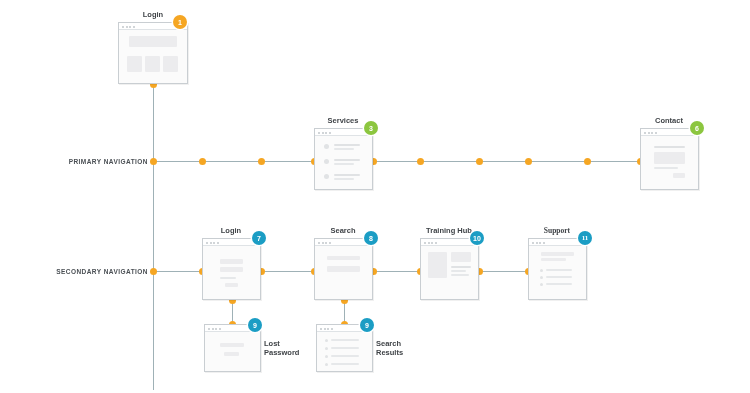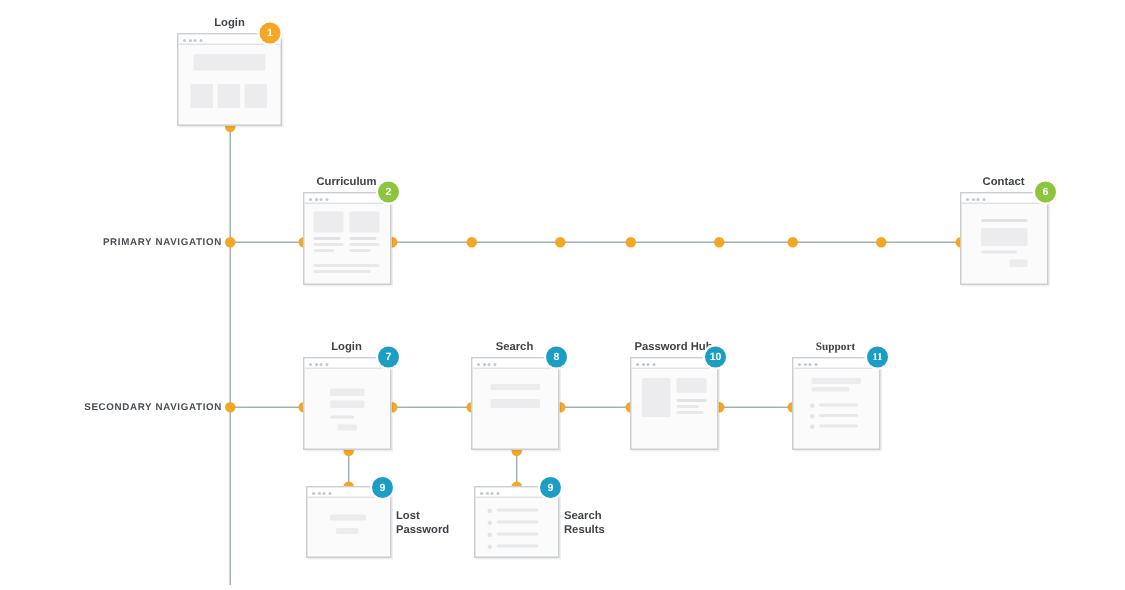--- a/index.html
+++ b/index.html
@@ -139,45 +139,44 @@
       <div class="body">
         <div class="blk soft" style="left:10px;top:6px;width:48px;height:11px;"></div>
         <div class="blk soft" style="left:8px;top:26px;width:15px;height:16px;"></div>
         <div class="blk soft" style="left:26px;top:26px;width:15px;height:16px;"></div>
         <div class="blk soft" style="left:44px;top:26px;width:15px;height:16px;"></div>
       </div>
     </div>
     <div class="badge orange" style="left:55px;top:5px;">1</div>
   </div>
 
-  <div class="node" style="left:202px;top:116px;width:58px;height:74px;">
-    <div class="node-title">Curriculum</div>
-    <div class="card" style="width:57px;height:60px;">
-      <div class="chrome">
-          <i></i>
-          <i></i>
-          <i></i>
-          <i></i>
-        </div>
-      <div class="body">
-        <div class="blk soft" style="left:6px;top:5px;width:20px;height:14px;"></div>
-        <div class="blk soft" style="left:30px;top:5px;width:20px;height:14px;"></div>
-        <div class="blk line" style="left:6px;top:22px;width:18px;"></div>
-        <div class="blk line2" style="left:6px;top:26px;width:20px;"></div>
-        <div class="blk line2" style="left:6px;top:30px;width:14px;"></div>
-        <div class="blk line" style="left:30px;top:22px;width:18px;"></div>
-        <div class="blk line2" style="left:30px;top:26px;width:20px;"></div>
-        <div class="blk line2" style="left:30px;top:30px;width:14px;"></div>
-        <div class="blk line2" style="left:6px;top:40px;width:44px;"></div>
-        <div class="blk line2" style="left:6px;top:44px;width:38px;"></div>
-      </div>
-    </div>
-    <div class="badge green" style="left:50px;top:5px;">2</div>
-  </div>
-
+
+  <div class="node" style="left:314px;top:116px;width:58px;height:74px;">
+    <div class="node-title">Services</div>
+    <div class="card" style="width:57px;height:60px;">
+      <div class="chrome">
+          <i></i>
+          <i></i>
+          <i></i>
+          <i></i>
+        </div>
+      <div class="body">
+        <div class="circ" style="left:9px;top:8px;width:5px;height:5px;"></div>
+        <div class="blk line" style="left:19px;top:8px;width:26px;"></div>
+        <div class="blk line2" style="left:19px;top:12px;width:20px;"></div>
+        <div class="circ" style="left:9px;top:23px;width:5px;height:5px;"></div>
+        <div class="blk line" style="left:19px;top:23px;width:26px;"></div>
+        <div class="blk line2" style="left:19px;top:27px;width:20px;"></div>
+        <div class="circ" style="left:9px;top:38px;width:5px;height:5px;"></div>
+        <div class="blk line" style="left:19px;top:38px;width:26px;"></div>
+        <div class="blk line2" style="left:19px;top:42px;width:20px;"></div>
+      </div>
+    </div>
+    <div class="badge green" style="left:50px;top:5px;">3</div>
+  </div>
 
 
 
   <div class="node" style="left:202px;top:226px;width:58px;height:74px;">
     <div class="node-title">Login</div>
     <div class="card" style="width:57px;height:60px;">
       <div class="chrome">
           <i></i>
           <i></i>
           <i></i>
@@ -223,21 +222,21 @@
         </div>
       <div class="body">
         <div class="blk soft" style="left:12px;top:10px;width:33px;height:4px;"></div>
         <div class="blk soft" style="left:12px;top:20px;width:33px;height:6px;"></div>
       </div>
     </div>
     <div class="badge blue" style="left:50px;top:5px;">8</div>
   </div>
 
   <div class="node" style="left:420px;top:226px;width:58px;height:74px;">
-    <div class="node-title">Password Hub</div>
+    <div class="node-title">Training Hub</div>
     <div class="card" style="width:57px;height:60px;">
       <div class="chrome">
           <i></i>
           <i></i>
           <i></i>
           <i></i>
         </div>
       <div class="body">
         <div class="blk soft" style="left:7px;top:6px;width:19px;height:26px;"></div>
         <div class="blk soft" style="left:30px;top:6px;width:20px;height:10px;"></div>

